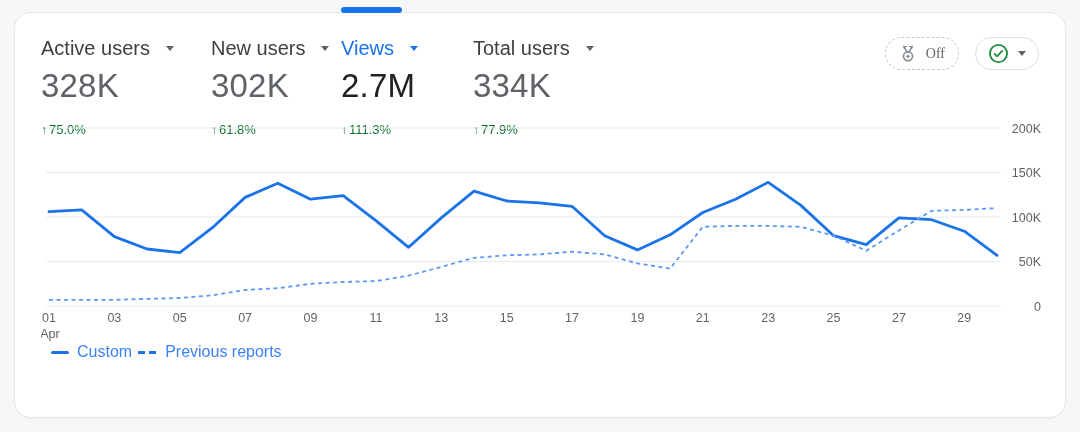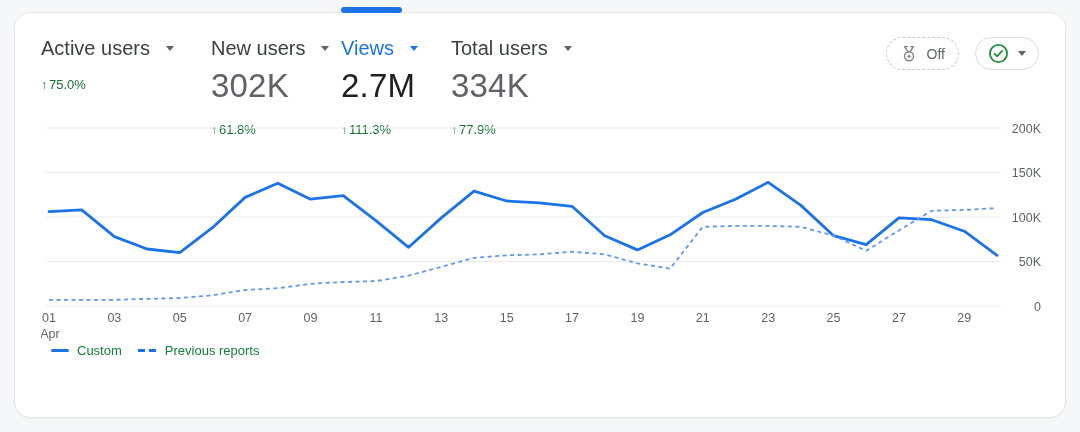--- a/index.html
+++ b/index.html
@@ -27,32 +27,32 @@
   .metric.selected .metric-label { color:#1a73e8; }
   .metric.selected .metric-value { color:#202124; }
   .caret-down { width:0; height:0; border-left:4.5px solid transparent;
     border-right:4.5px solid transparent; border-top:5px solid #5f6368; display:inline-block; }
   .metric.selected .caret-down { border-top-color:#1a73e8; }
 
   
   .pills { position:absolute; top:24px; right:26px; display:flex; gap:16px; align-items:center; }
   .pill { display:flex; align-items:center; height:33px; border-radius:17px;
     background:#ffffff; cursor:pointer; }
-  .pill.dashed-border { border:1px dashed #c6c9cc; padding:0 13px; gap:9px; }
+  .pill.dashed-border { border:1px dashed #c6c9cc; padding:0 13px; gap:9px;font-family:Liberation Serif, serif; }
   .pill.solid-border { border:1px solid #dadce0; padding:0 12px; gap:9px; }
   .pill-label { font-size:14px; color:#5f6368; }
   .pill .caret-down { border-top-color:#5f6368; border-left-width:4px; border-right-width:4px; }
 
   
   .chart-wrap { position:absolute; left:26px; top:103px; width:1005px; height:228px; }
   .chart-wrap svg { display:block; }
 
   
   .legend { position:absolute; left:36px; top:330px; display:flex; align-items:center;
-    gap:10px; font-size:13px; color:#15803d; }
+    font-size:16px; color:#3b82f6; }
   .legend-item { display:flex; align-items:center; gap:8px; margin-right:6px; }
   .swatch-solid { width:18px; height:3px; background:#1a73e8; border-radius:2px; }
   .swatch-dashed { width:19px; height:3px;
     background:repeating-linear-gradient(90deg,#1a73e8 0 7px,transparent 7px 11px); }
 
   
   .footer-row { position:absolute; left:31px; right:44px; bottom:16px;
     display:flex; justify-content:space-between; align-items:center; }
   .date-range { display:flex; align-items:center; gap:14px; background:none; border:none;
     font-family:"Liberation Sans", sans-serif; font-size:13.5px; color:#3c4043; cursor:pointer; }
@@ -65,20 +65,21 @@
 
 <div class="card">
 
   <div class="tab-indicator"></div>
 
   <div class="metric" style="left:26px">
     <div class="metric-label">
         <span>Active users</span>
         <span class="caret-down"></span>
       </div>
+    <div class="metric-value">328K</div>
     <div class="metric-change"><span class="up-arrow">↑</span><span>75.0%</span></div>
   </div>
 
   <div class="metric" style="left:196px">
     <div class="metric-label">
         <span>New users</span>
         <span class="caret-down"></span>
       </div>
     <div class="metric-value">302K</div>
     <div class="metric-change"><span class="up-arrow">↑</span><span>61.8%</span></div>
@@ -86,21 +87,21 @@
 
   <div class="metric selected" style="left:326px">
     <div class="metric-label">
         <span>Views</span>
         <span class="caret-down"></span>
       </div>
     <div class="metric-value">2.7M</div>
     <div class="metric-change"><span class="up-arrow">↑</span><span>111.3%</span></div>
   </div>
 
-  <div class="metric" style="left:436px">
+  <div class="metric" style="left:458px">
     <div class="metric-label">
         <span>Total users</span>
         <span class="caret-down"></span>
       </div>
     <div class="metric-value">334K</div>
     <div class="metric-change"><span class="up-arrow">↑</span><span>77.9%</span></div>
   </div>
 
   <div class="pills">
     <div class="pill dashed-border">

